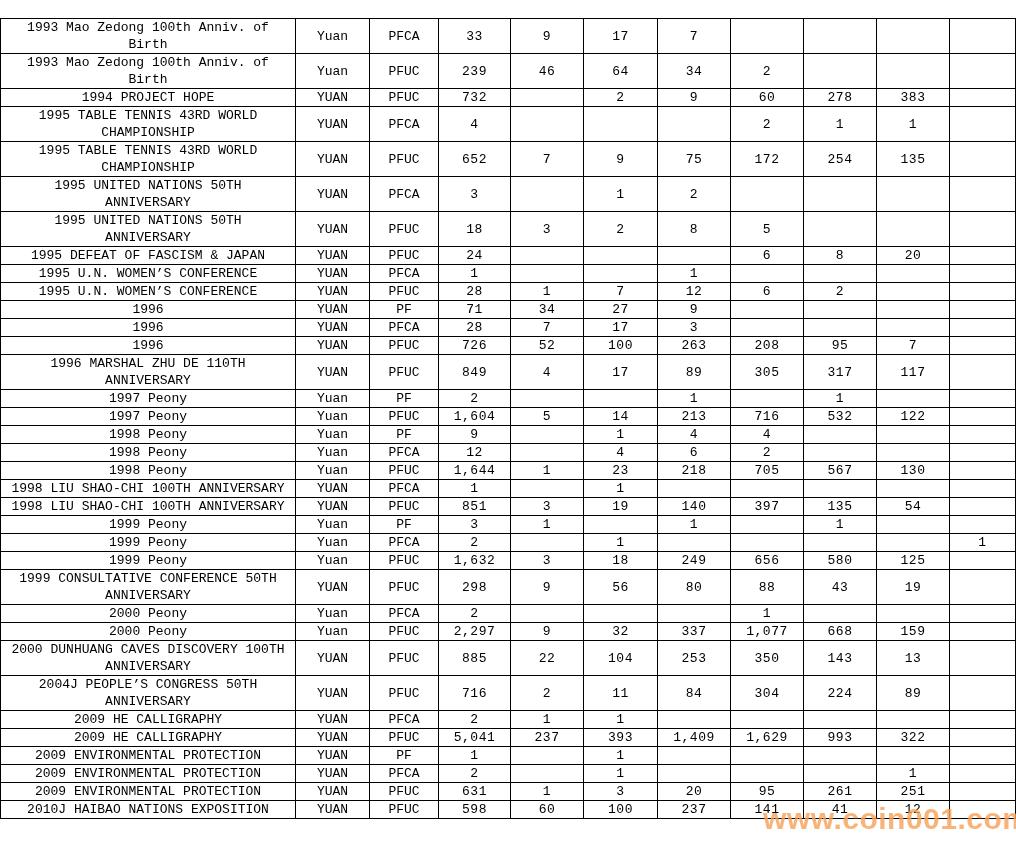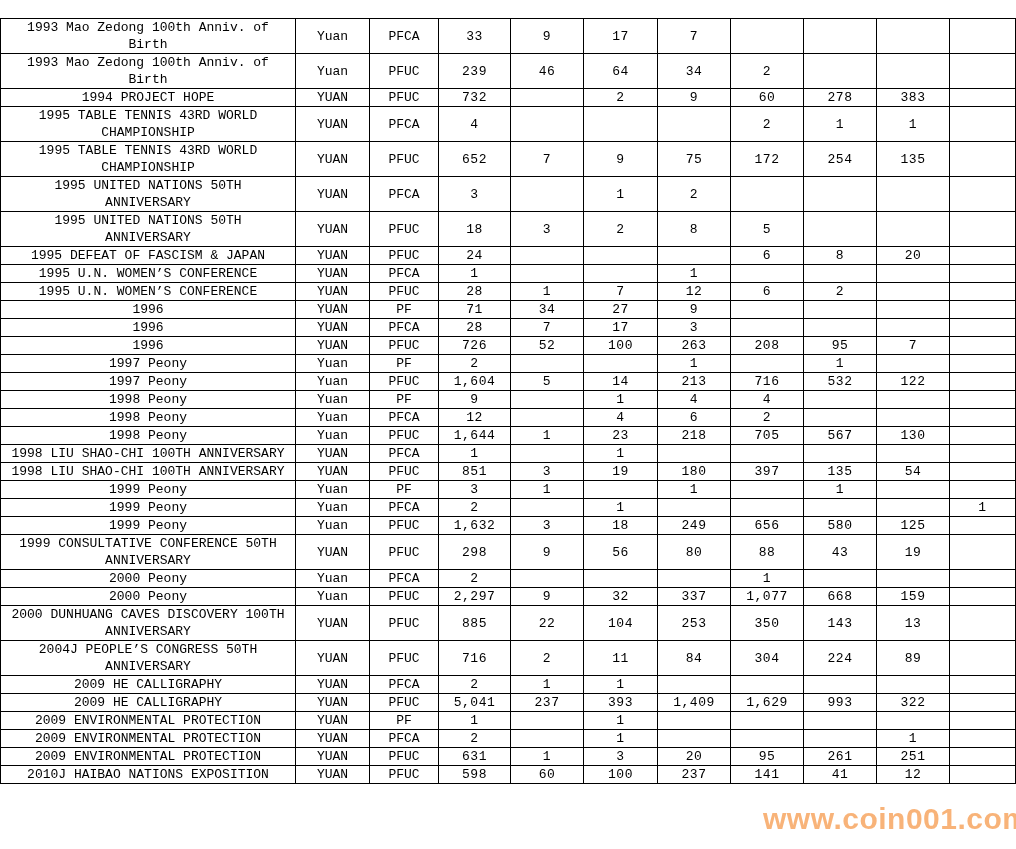--- a/index.html
+++ b/index.html
@@ -206,20 +206,33 @@
         <td class="num">726</td>
         <td class="num">52</td>
         <td class="num">100</td>
         <td class="num">263</td>
         <td class="num">208</td>
         <td class="num">95</td>
         <td class="num">7</td>
         <td class="num"></td>
       </tr>
       <tr>
+        <td class="desc">1996 MARSHAL ZHU DE 110TH ANNIVERSARY</td>
+        <td>YUAN</td>
+        <td>PFUC</td>
+        <td class="num">849</td>
+        <td class="num">4</td>
+        <td class="num">17</td>
+        <td class="num">89</td>
+        <td class="num">305</td>
+        <td class="num">317</td>
+        <td class="num">117</td>
+        <td class="num"></td>
+      </tr>
+      <tr>
         <td class="desc">1997 Peony</td>
         <td>Yuan</td>
         <td>PF</td>
         <td class="num">2</td>
         <td class="num"></td>
         <td class="num"></td>
         <td class="num">1</td>
         <td class="num"></td>
         <td class="num">1</td>
         <td class="num"></td>
@@ -290,21 +303,21 @@
         <td class="num"></td>
         <td class="num"></td>
       </tr>
       <tr>
         <td class="desc">1998 LIU SHAO-CHI 100TH ANNIVERSARY</td>
         <td>YUAN</td>
         <td>PFUC</td>
         <td class="num">851</td>
         <td class="num">3</td>
         <td class="num">19</td>
-        <td class="num">180</td>
+        <td class="num">140</td>
         <td class="num">397</td>
         <td class="num">135</td>
         <td class="num">54</td>
         <td class="num"></td>
       </tr>
       <tr>
         <td class="desc">1999 Peony</td>
         <td>Yuan</td>
         <td>PF</td>
         <td class="num">3</td>

